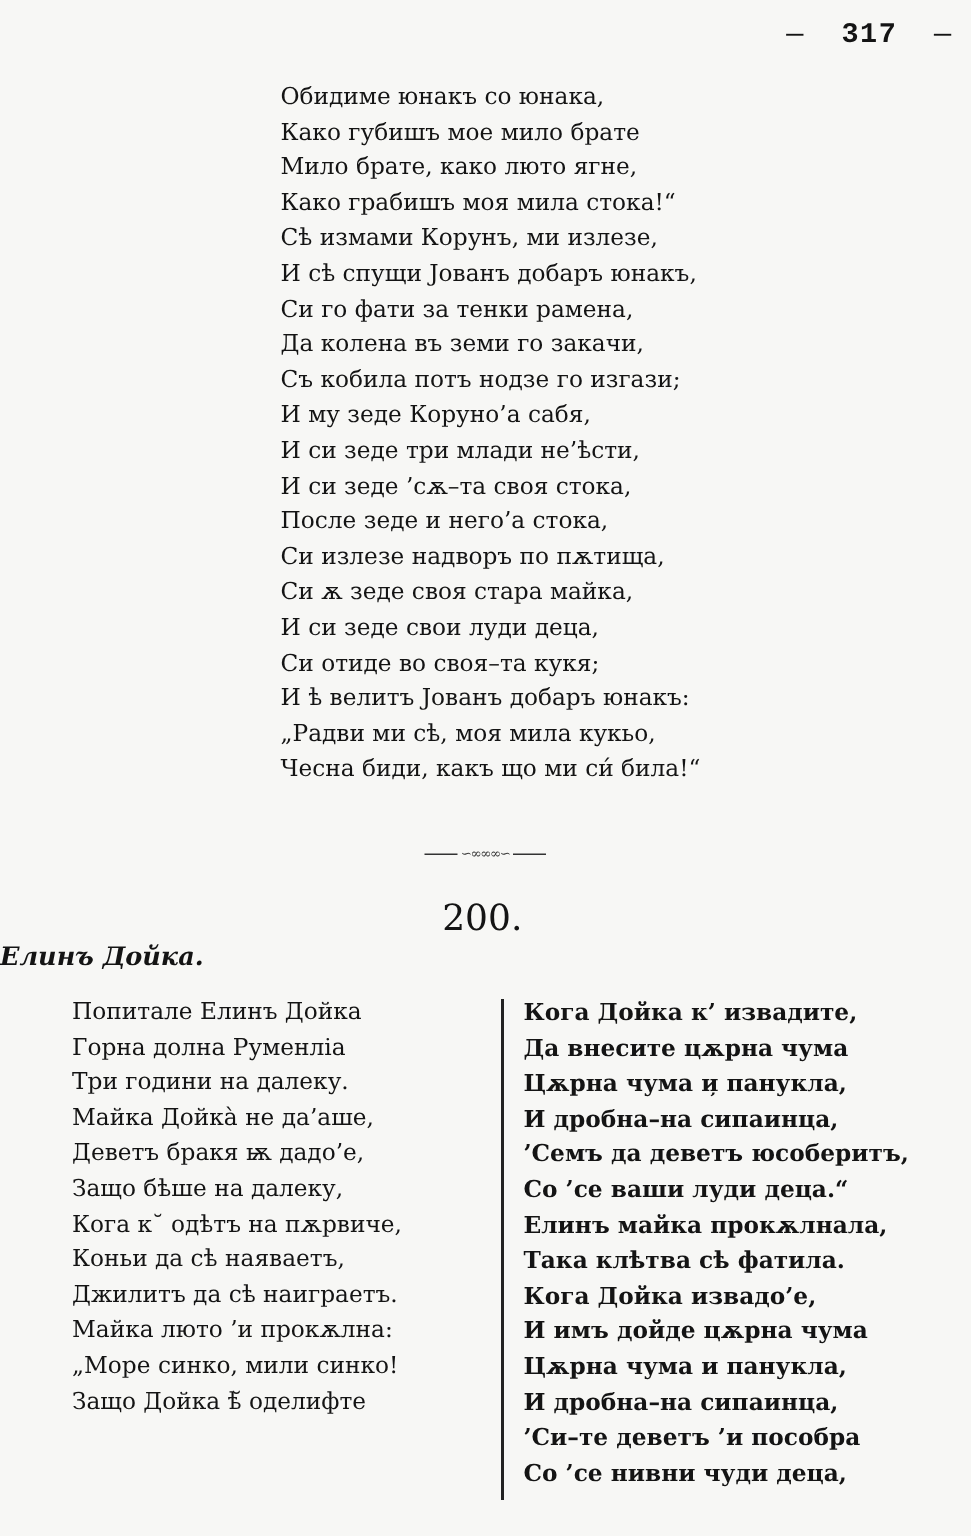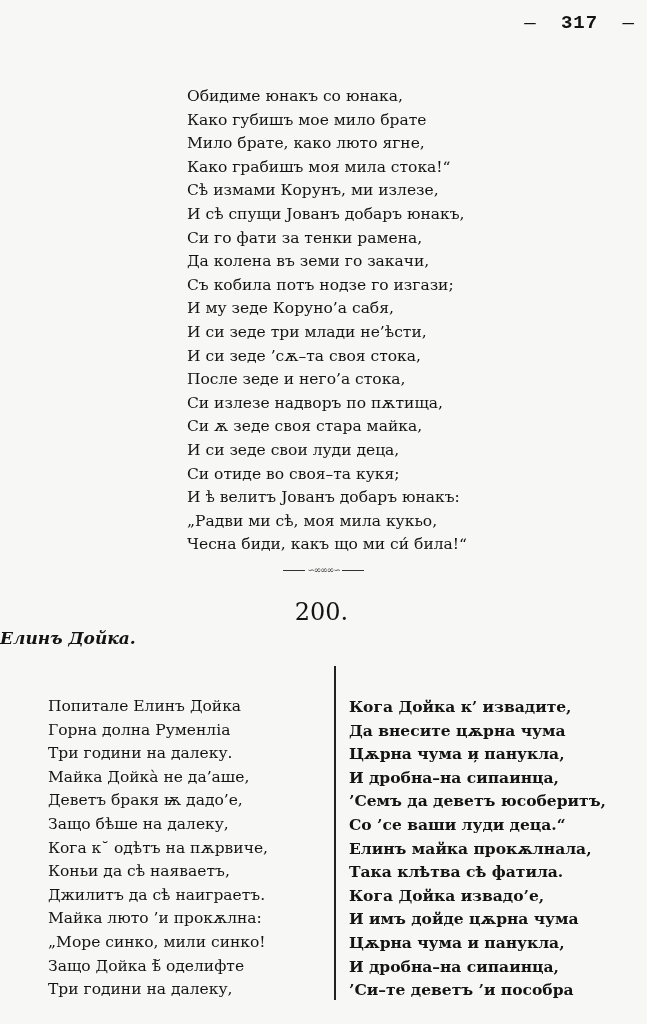--- a/index.html
+++ b/index.html
@@ -12,41 +12,41 @@
   }
   .page-number {
     position: absolute; top: 12px; left: 0; width: 647px;
     text-align: right; font-size: 19px; font-weight: bold;
     letter-spacing: 1px;
     font-family: Liberation Mono, monospace;
   }
   .page-number .dash { font-weight: normal; margin: 0 12px; }
   .poem-top {
     position: absolute; left: 187px; top: 53px;
-    font-size: 15.5px; line-height: 23.6px; margin-top: 32px;
+    font-size: 15.5px; line-height: 23.6px;
   }
   .line { white-space: nowrap; }
   .divider {
     position: absolute; top: 565px; left: 0; width: 647px;
     text-align: center; font-size: 9px; letter-spacing: -1px;
     color: #333;
   }
   .divider .rule { display: inline-block; width: 22px; height: 1px; background: #333; vertical-align: middle; }
   .song-number {
     position: absolute; top: 598px; left: 0; width: 643px;
     text-align: center; font-size: 24px;
   }
   .song-title {
     position: absolute; top: 628px; left: 0; width: 647px;
     text-align: left; font-size: 17px; font-weight: bold; font-style: italic;
     font-family: "DejaVu Serif", serif;
   }
   .col {
     position: absolute; top: 663px;
-    font-size: 15.5px; line-height: 23.6px; margin-top: 32px;
+    font-size: 15.5px; line-height: 23.6px;
   }
   .col-left { left: 48px; }
   .col-right { left: 349px; font-weight: bold; }
   .col-rule {
     position: absolute; left: 334px; top: 666px;
     width: 1.5px; height: 334px; background: #222;
   }
 </style>
 </head>
 <body>
@@ -95,32 +95,32 @@
   <div class="line">Три години на далеку.</div>
   <div class="line">Майка Дойкà не да’аше,</div>
   <div class="line">Деветъ бракя ѭ дадо’е,</div>
   <div class="line">Защо бѣше на далеку,</div>
   <div class="line">Кога к˘ одѣтъ на пѫрвиче,</div>
   <div class="line">Коньи да сѣ наяваетъ,</div>
   <div class="line">Джилитъ да сѣ наиграетъ.</div>
   <div class="line">Майка люто ’и прокѫлна:</div>
   <div class="line">„Море синко, мили синко!</div>
   <div class="line">Защо Дойка ѣ̆ оделифте</div>
-  <div class="line">Три години на далеку,</div>
 </div>
 
 <div class="col-rule"></div>
 
 <div class="col col-right">
   <div class="line">Кога Дойка к’ извадите,</div>
   <div class="line">Да внесите цѫрна чума</div>
   <div class="line">Цѫрна чума и̦ панукла,</div>
   <div class="line">И дробна–на сипаинца,</div>
   <div class="line">’Семъ да деветъ юсоберитъ,</div>
   <div class="line">Со ’се ваши луди деца.“</div>
   <div class="line">Елинъ майка прокѫлнала,</div>
   <div class="line">Така клѣтва сѣ фатила.</div>
   <div class="line">Кога Дойка извадо’е,</div>
   <div class="line">И имъ дойде цѫрна чума</div>
   <div class="line">Цѫрна чума и панукла,</div>
   <div class="line">И дробна–на сипаинца,</div>
   <div class="line">’Си–те деветъ ’и пособра</div>
+  <div class="line">Со ’се нивни чуди деца,</div>
 </div>
 
 </body></html>

